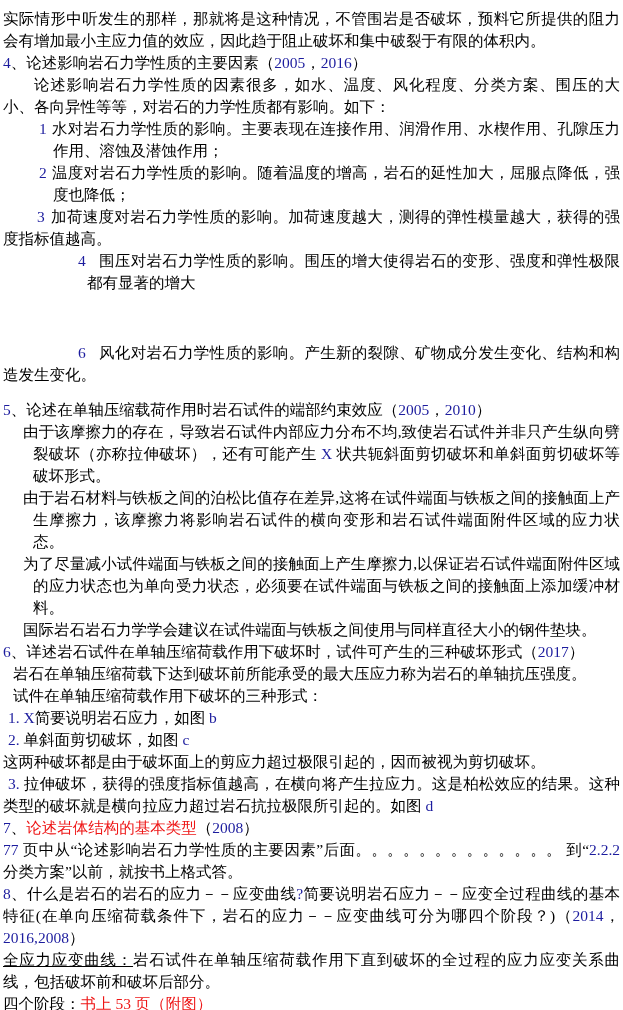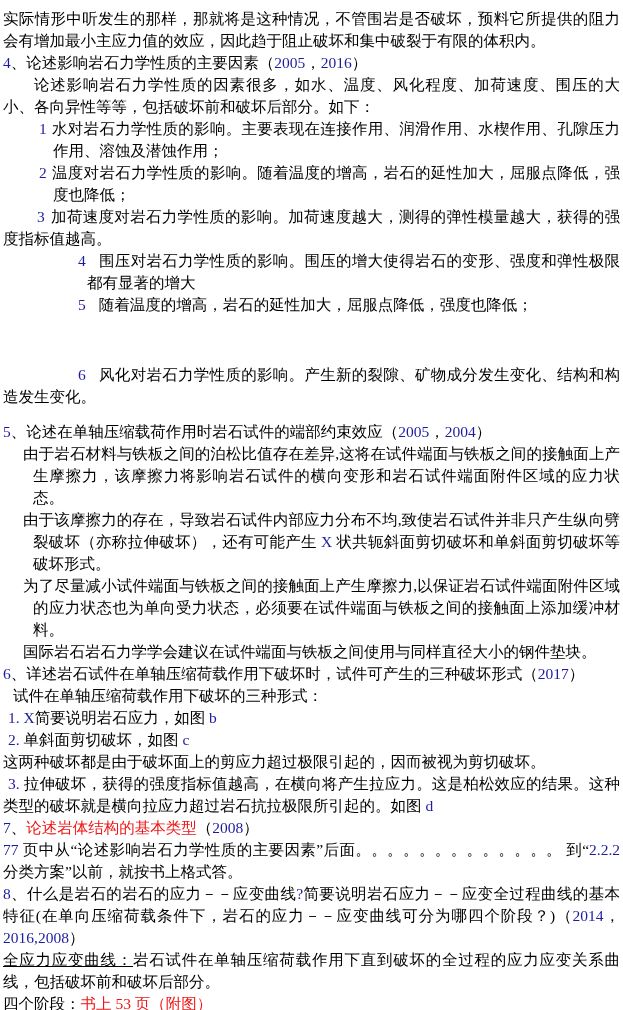--- a/index.html
+++ b/index.html
@@ -38,34 +38,34 @@
   .seg-rn{color:var(--red);text-decoration:underline;}
   .seg-b{color:var(--text);font-weight:normal;text-decoration:underline;}
   .blt-icon{display:inline-block;width:13px;color:var(--bullet);}
 </style>
 </head>
 <body>
 
 <div class="page" id="doc">
     <p class="p "><span class="seg-k">实际情形中听发生的那样，那就将是这种情况，不管围岩是否破坏，预料它所提供的阻力会有增加最小主应力值的效应，因此趋于阻止破坏和集中破裂于有限的体积内。</span></p>
     <p class="p "><span class="seg-n">4</span><span class="seg-k">、论述影响岩石力学性质的主要因素（</span><span class="seg-n">2005</span><span class="seg-k">，</span><span class="seg-n">2016</span><span class="seg-k">）</span></p>
-    <p class="p fi2"><span class="seg-k">论述影响岩石力学性质的因素很多，如水、温度、风化程度、加荷速度、围压的大小、各向异性等等，包括破坏前和破坏后部分。如下：</span></p>
+    <p class="p fi2"><span class="seg-k">论述影响岩石力学性质的因素很多，如水、温度、风化程度、分类方案、围压的大小、各向异性等等，对岩石的力学性质都有影响。如下：</span></p>
     <p class="p li-a"><span class="seg-num">1</span><span class="seg-k">水对岩石力学性质的影响。主要表现在连接作用、润滑作用、水楔作用、孔隙压力作用、溶蚀及潜蚀作用；</span></p>
     <p class="p li-a"><span class="seg-num">2</span><span class="seg-k">温度对岩石力学性质的影响。随着温度的增高，岩石的延性加大，屈服点降低，强度也降低；</span></p>
     <p class="p li-b"><span class="seg-num">3</span><span class="seg-k">加荷速度对岩石力学性质的影响。加荷速度越大，测得的弹性模量越大，获得的强度指标值越高。</span></p>
     <p class="p li-c"><span class="seg-num">4</span><span class="seg-k">围压对岩石力学性质的影响。围压的增大使得岩石的变形、强度和弹性极限都有显著的增大</span></p>
-    <p class="p li-c"><span class="seg-num">5</span><span class="seg-k">随着温度的增高，岩石的延性加大，屈服点降低，强度也降低；</span></p>
     <p class="p li-d"><span class="seg-num">6</span><span class="seg-k">风化对岩石力学性质的影响。产生新的裂隙、矿物成分发生变化、结构和构造发生变化。</span></p>
     <p class="gap"></p>
-    <p class="p "><span class="seg-n">5</span><span class="seg-k">、论述在单轴压缩载荷作用时岩石试件的端部约束效应（</span><span class="seg-n">2005</span><span class="seg-k">，</span><span class="seg-n">2004</span><span class="seg-k">）</span></p>
+    <p class="p "><span class="seg-n">5</span><span class="seg-k">、论述在单轴压缩载荷作用时岩石试件的端部约束效应（</span><span class="seg-n">2005</span><span class="seg-k">，</span><span class="seg-n">2010</span><span class="seg-k">）</span></p>
+    <p class="p blt"><span class="blt-icon"></span><span class="seg-k">由于该摩擦力的存在，导致岩石试件内部应力分布不均,致使岩石试件并非只产生纵向劈裂破坏（亦称拉伸破坏），还有可能产生 </span><span class="seg-n">X</span><span class="seg-k"> 状共轭斜面剪切破坏和单斜面剪切破坏等破坏形式。</span></p>
     <p class="p blt"><span class="blt-icon"></span><span class="seg-k">由于岩石材料与铁板之间的泊松比值存在差异,这将在试件端面与铁板之间的接触面上产生摩擦力，该摩擦力将影响岩石试件的横向变形和岩石试件端面附件区域的应力状态。</span></p>
-    <p class="p blt"><span class="blt-icon"></span><span class="seg-k">由于该摩擦力的存在，导致岩石试件内部应力分布不均,致使岩石试件并非只产生纵向劈裂破坏（亦称拉伸破坏），还有可能产生 </span><span class="seg-n">X</span><span class="seg-k"> 状共轭斜面剪切破坏和单斜面剪切破坏等破坏形式。</span></p>
     <p class="p blt"><span class="blt-icon"></span><span class="seg-k">为了尽量减小试件端面与铁板之间的接触面上产生摩擦力,以保证岩石试件端面附件区域的应力状态也为单向受力状态，必须要在试件端面与铁板之间的接触面上添加缓冲材料。</span></p>
     <p class="p blt"><span class="blt-icon"></span><span class="seg-k">国际岩石岩石力学学会建议在试件端面与铁板之间使用与同样直径大小的钢件垫块。</span></p>
     <p class="p "><span class="seg-n">6</span><span class="seg-k">、详述岩石试件在单轴压缩荷载作用下破坏时，试件可产生的三种破坏形式（</span><span class="seg-n">2017</span><span class="seg-k">）</span></p>
+    <p class="p ind"><span class="seg-k">岩石在单轴压缩荷载下达到破坏前所能承受的最大压应力称为岩石的单轴抗压强度。</span></p>
     <p class="p ind"><span class="seg-k">试件在单轴压缩荷载作用下破坏的三种形式：</span></p>
     <p class="p nl"><span class="seg-n">1. X</span><span class="seg-k">简要说明岩石应力，如图 </span><span class="seg-n">b</span></p>
     <p class="p nl"><span class="seg-n">2. </span><span class="seg-k">单斜面剪切破坏，如图 </span><span class="seg-n">c</span></p>
     <p class="p "><span class="seg-k">这两种破坏都是由于破坏面上的剪应力超过极限引起的，因而被视为剪切破坏。</span></p>
     <p class="p nl"><span class="seg-n">3. </span><span class="seg-k">拉伸破坏，获得的强度指标值越高，在横向将产生拉应力。这是柏松效应的结果。这种类型的破坏就是横向拉应力超过岩石抗拉极限所引起的。如图 </span><span class="seg-n">d</span></p>
     <p class="p "><span class="seg-n">7</span><span class="seg-k">、</span><span class="seg-r">论述岩体结构的基本类型</span><span class="seg-k">（</span><span class="seg-n">2008</span><span class="seg-k">）</span></p>
     <p class="p "><span class="seg-n">77 </span><span class="seg-k">页中从“论述影响岩石力学性质的主要因素”后面。。。。。。。。。。。。。 到“</span><span class="seg-n">2.2.2</span><span class="seg-k"> 分类方案”以前，就按书上格式答。</span></p>
     <p class="p "><span class="seg-n">8</span><span class="seg-k">、什么是岩石的岩石的应力－－应变曲线</span><span class="seg-n">?</span><span class="seg-k">简要说明岩石应力－－应变全过程曲线的基本特征(在单向压缩荷载条件下，岩石的应力－－应变曲线可分为哪四个阶段？)（</span><span class="seg-n">2014</span><span class="seg-k">，</span><span class="seg-n">2016,2008</span><span class="seg-k">）</span></p>
     <p class="p "><span class="seg-b">全应力应变曲线：</span><span class="seg-k">岩石试件在单轴压缩荷载作用下直到破坏的全过程的应力应变关系曲线，包括破坏前和破坏后部分。</span></p>
     <p class="p "><span class="seg-k">四个阶段：</span><span class="seg-r">书上 </span><span class="seg-rn">53</span><span class="seg-r"> 页（附图）</span></p>

